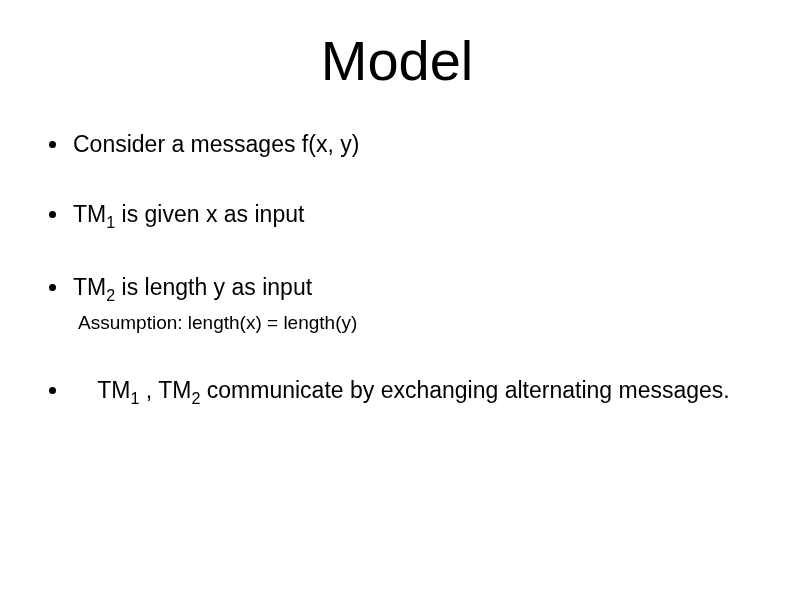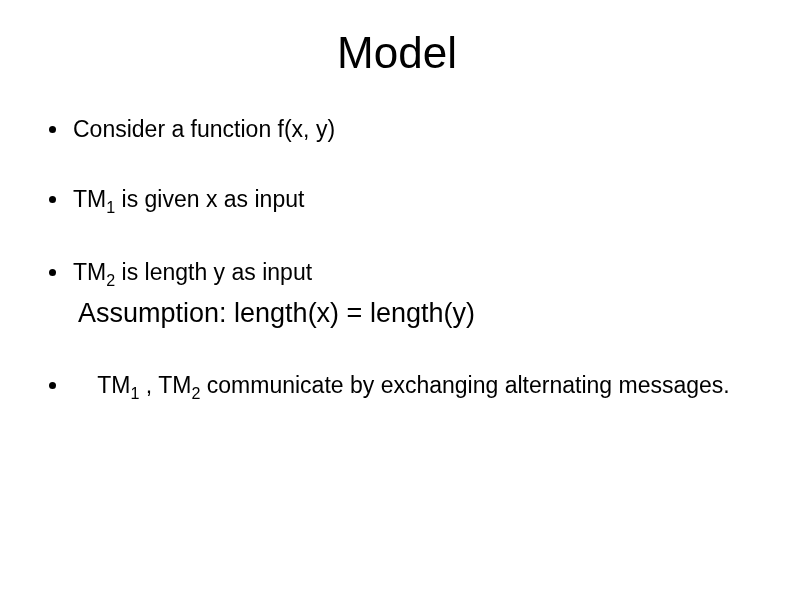--- a/index.html
+++ b/index.html
@@ -10,21 +10,21 @@
     font-family: Arial, Helvetica, sans-serif;
     color: #000000;
     position: relative;
   }
   .slide {
     width: 100%;
     height: 100%;
     padding: 20px 40px 30px 40px;
   }
   .title {
-    font-size: 44px;
+    font-size: 56px;
     font-weight: normal;
     text-align: center;
     margin-top: 8px;
     margin-bottom: 38px;
   }
   .bullets {
     list-style: none;
     padding-left: 5px;
   }
   .bullets li {
@@ -41,21 +41,21 @@
     top: 10px;
     width: 7px;
     height: 7px;
     background: #000000;
     border-radius: 50%;
   }
   .bullets li.tight {
     margin-bottom: 8px;
   }
   .sub-line {
-    font-size: 27px;
+    font-size: 19px;
     line-height: 1.2;
     padding-left: 38px;
     margin-bottom: 42px;
   }
   sub {
     font-size: 0.7em;
     vertical-align: sub;
   }
   .last {
     margin-bottom: 0;
@@ -64,21 +64,21 @@
 </style>
 </head>
 <body>
 
 <div class="slide">
   <h1 class="title">Model</h1>
 
   <ul class="bullets">
 
     <li>
-      <span>Consider a function f(x, y)</span>
+      <span>Consider a messages f(x, y)</span>
     </li>
 
 
     <li>
       <span><span>TM</span><sub>1</sub><span> is given x as input</span></span>
     </li>
 
     <li class="tight">
       <span><span>TM</span><sub>2</sub><span> is length y as input</span></span>
     </li>

